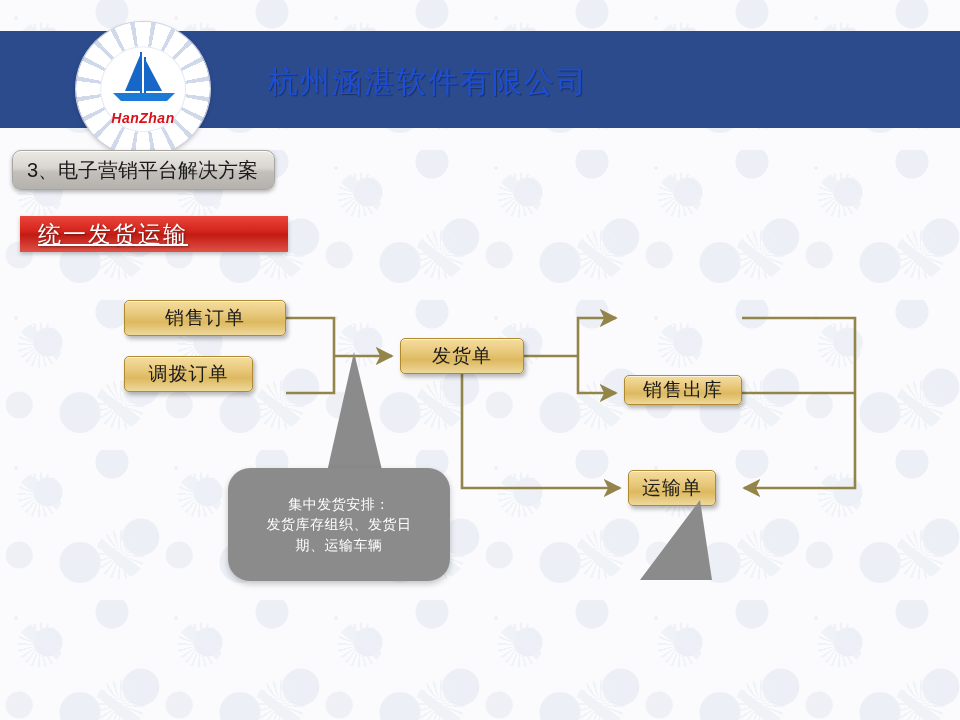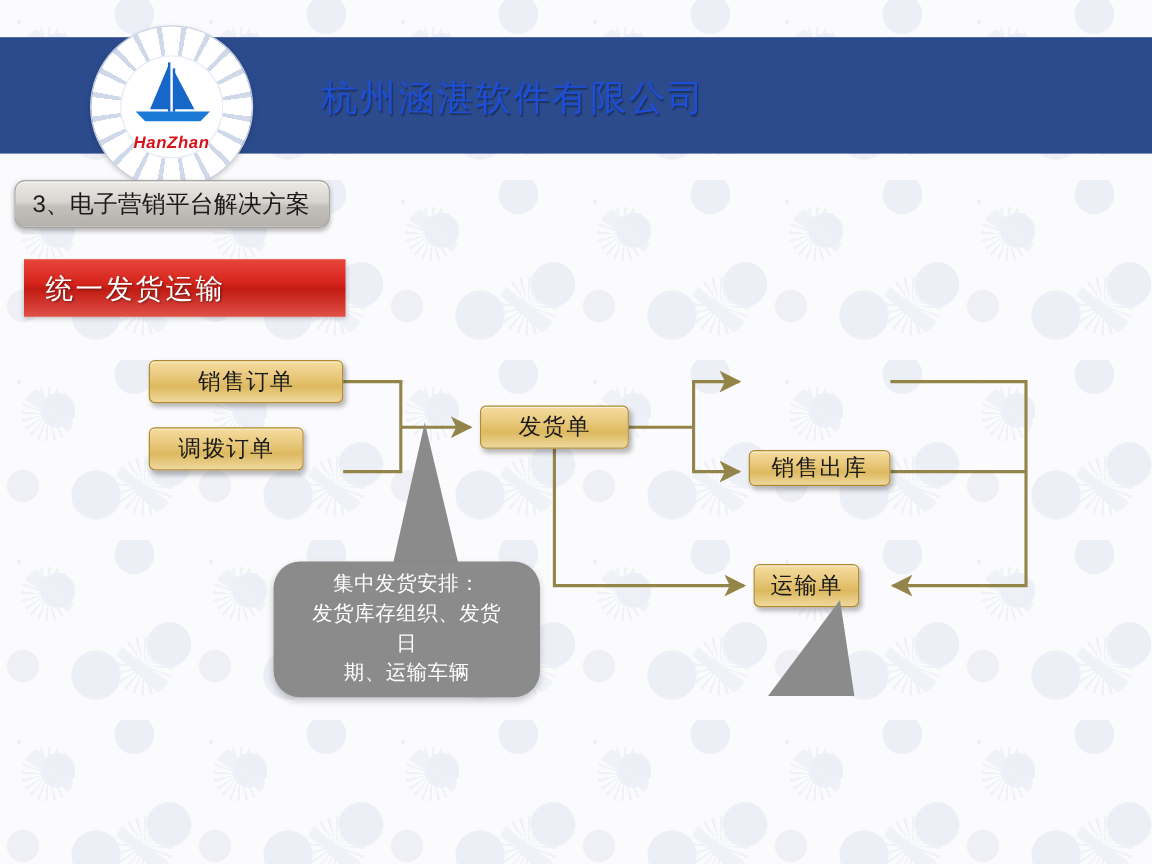--- a/index.html
+++ b/index.html
@@ -152,32 +152,33 @@
     color: #1a1a1a;
     white-space: nowrap;
   }
 
   
   #red-banner {
     position: absolute;
     left: 20px;
     top: 216px;
     width: 268px;
-    height: 48px;
+    height: 36px;
     display: flex;
     align-items: center;
     padding-left: 18px;
     box-sizing: border-box;
     background: linear-gradient(180deg, #e8463b 0%, #d5241c 42%, #c11b13 52%, #e05147 100%);
     box-shadow: 0 2px 4px rgba(0,0,0,.25);
     color: #ffffff;
     font-size: 23px;
     letter-spacing: 2px;
     text-shadow: 1px 1px 2px rgba(0,0,0,.45);
     white-space: nowrap;
+    text-decoration: underline;
   }
 
   
   #diagram {
     position: absolute;
     left: 0;
     top: 0;
     width: 960px;
     height: 720px;
   }
@@ -210,21 +211,21 @@
   .callout {
     position: absolute;
     box-sizing: border-box;
     background: #8b8b8b;
     border-radius: 22px;
     color: #ffffff;
     display: flex;
     align-items: center;
     justify-content: center;
     text-align: center;
-    font-size: 17px;
+    font-size: 14px;
     line-height: 1.45;
     padding: 8px 30px;
     box-shadow: 0 3px 6px rgba(0,0,0,.22);
     letter-spacing: .5px;
   }
 </style>
 </head>
 <body>
 
 <div id="slide">

